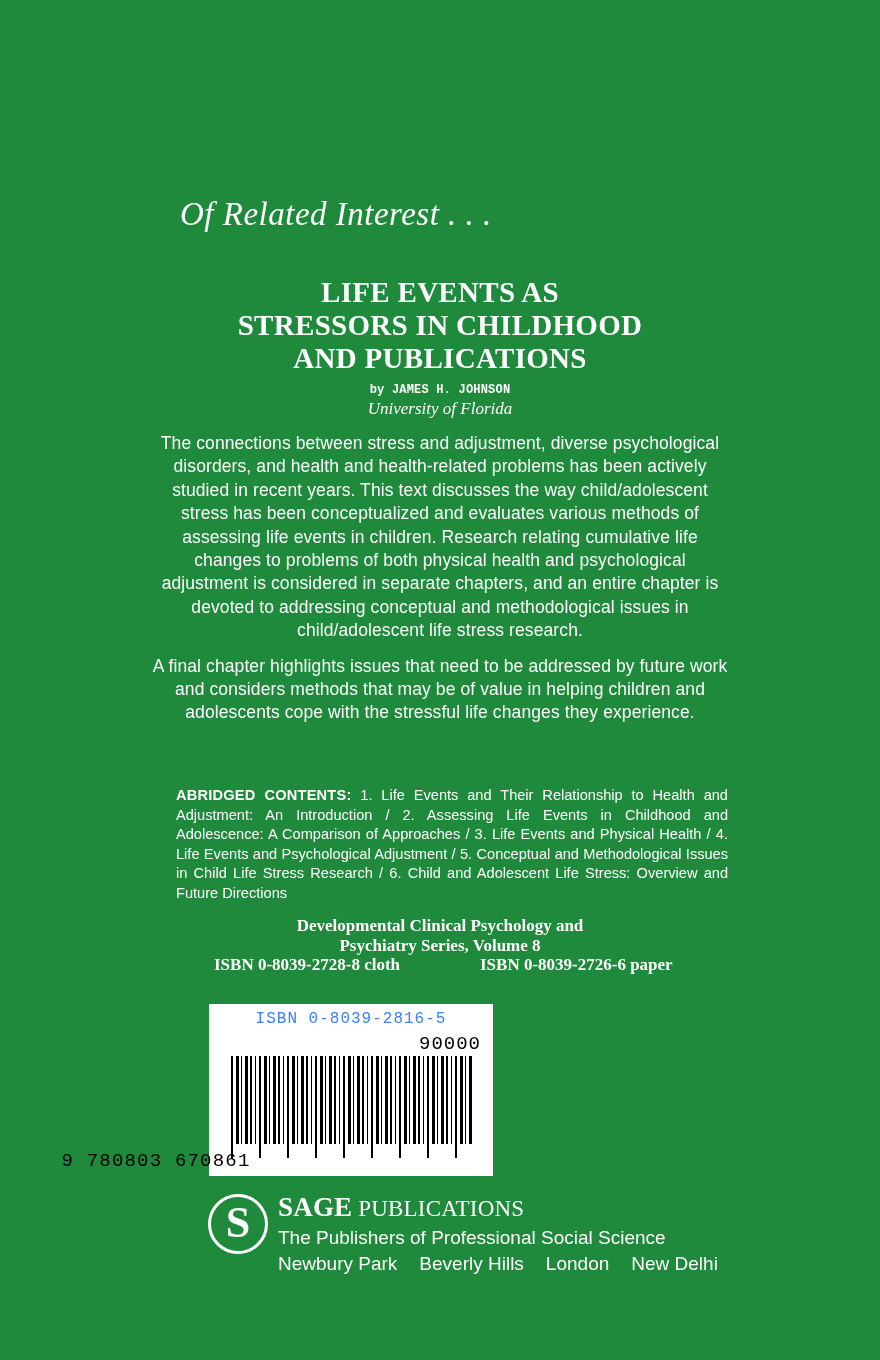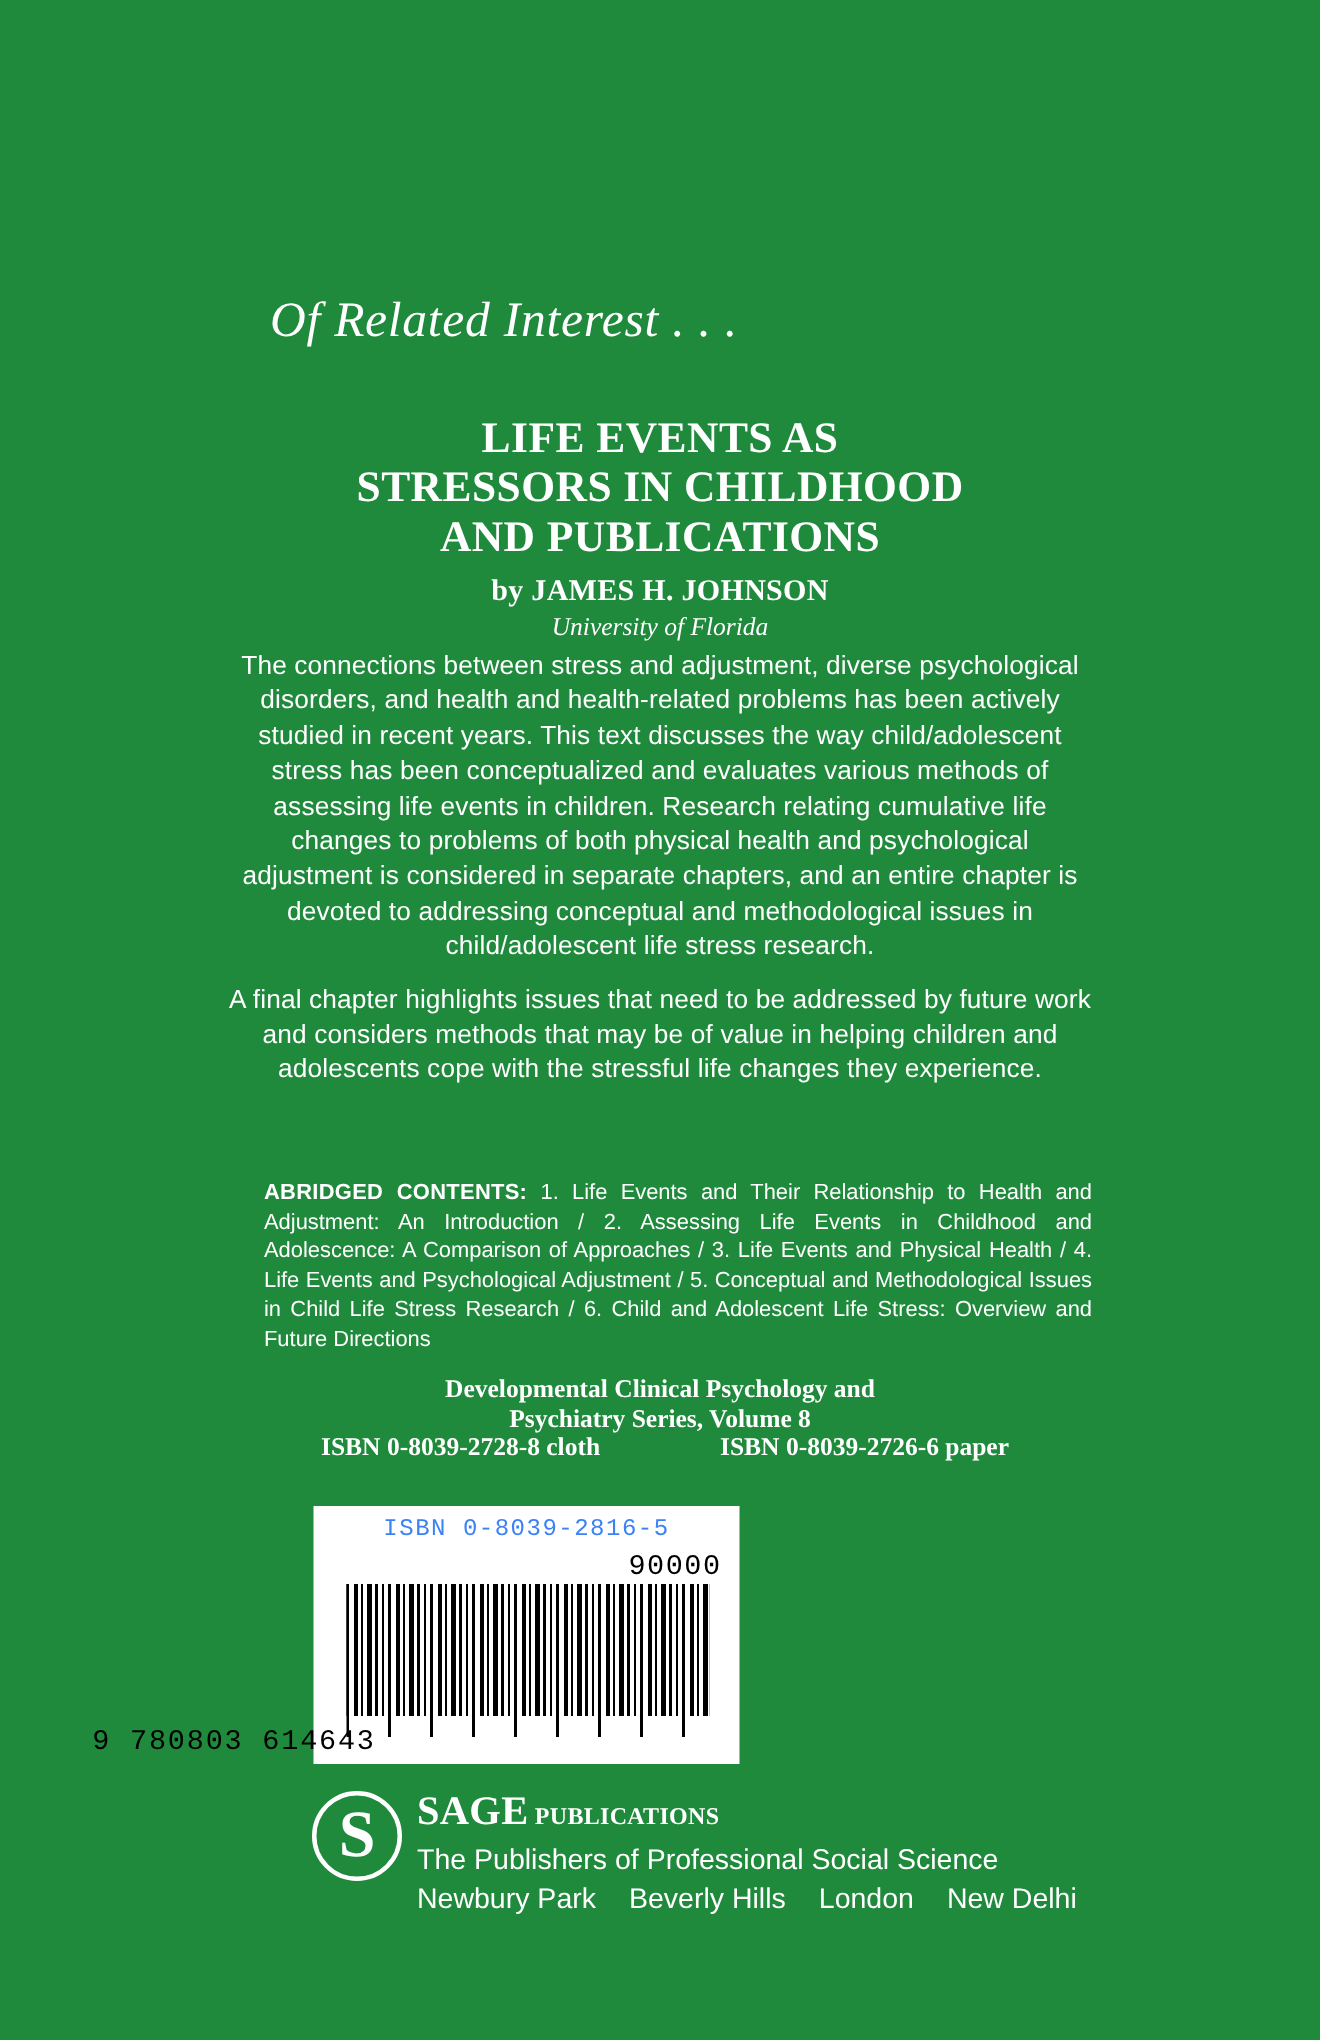--- a/index.html
+++ b/index.html
@@ -48,23 +48,23 @@
     font-weight: bold;
     font-size: 29px;
     line-height: 33px;
     letter-spacing: 0.3px;
     margin: 0;
     padding: 0 130px;
   }
   .book-title .line { display: block; }
   .byline {
     margin-top: 8px;
-    font-family: Liberation Serif, serif;
-    font-weight: bold;
-    font-size: 20px;
+    font-family: Liberation Mono, monospace;
+    font-weight: bold;
+    font-size: 12px;
     letter-spacing: 0.2px;
   }
   .affiliation {
     margin-top: 2px;
     font-family: "Liberation Serif", serif;
     font-style: italic;
     font-size: 17px;
   }
 
   
@@ -249,22 +249,22 @@
     width: 440px;
   }
   .sage-name {
     font-family: "Liberation Serif", serif;
     font-weight: bold;
     font-size: 27px;
     line-height: 30px;
     letter-spacing: 0.2px;
   }
   .sage-name .pub-word {
-    font-size: 16px;
-    font-weight: bold;
+    font-size: 23px;
+    font-weight: normal;
   }
   .sage-tagline {
     font-family: "Liberation Sans", sans-serif;
     font-size: 19px;
     line-height: 25px;
     margin-top: 1px;
   }
   .sage-cities {
     font-family: "Liberation Sans", sans-serif;
     font-size: 19px;
@@ -310,21 +310,21 @@
     <span class="isbn-cloth">ISBN 0-8039-2728-8 cloth</span>
     <span class="isbn-paper">ISBN 0-8039-2726-6 paper</span>
   </div>
 
   <div class="barcode-box">
     <div class="barcode-isbn">ISBN 0-8039-2816-5</div>
     <div class="barcode-supp">90000</div>
     <div class="bars"></div>
     <div class="bars-tail"></div>
   </div>
-  <div class="barcode-digits">9 780803 614643</div>
+  <div class="barcode-digits">9 780803 670861</div>
 
   <div class="publisher">
     <div class="sage-logo">
       <div class="s-glyph">S</div>
     </div>
     <div class="publisher-text">
       <div class="sage-name"><span>SAGE</span><span class="pub-word"> PUBLICATIONS</span></div>
       <div class="sage-tagline">The Publishers of Professional Social Science</div>
       <div class="sage-cities">
         <span>Newbury Park</span><span>Beverly Hills</span><span>London</span><span>New Delhi</span>

